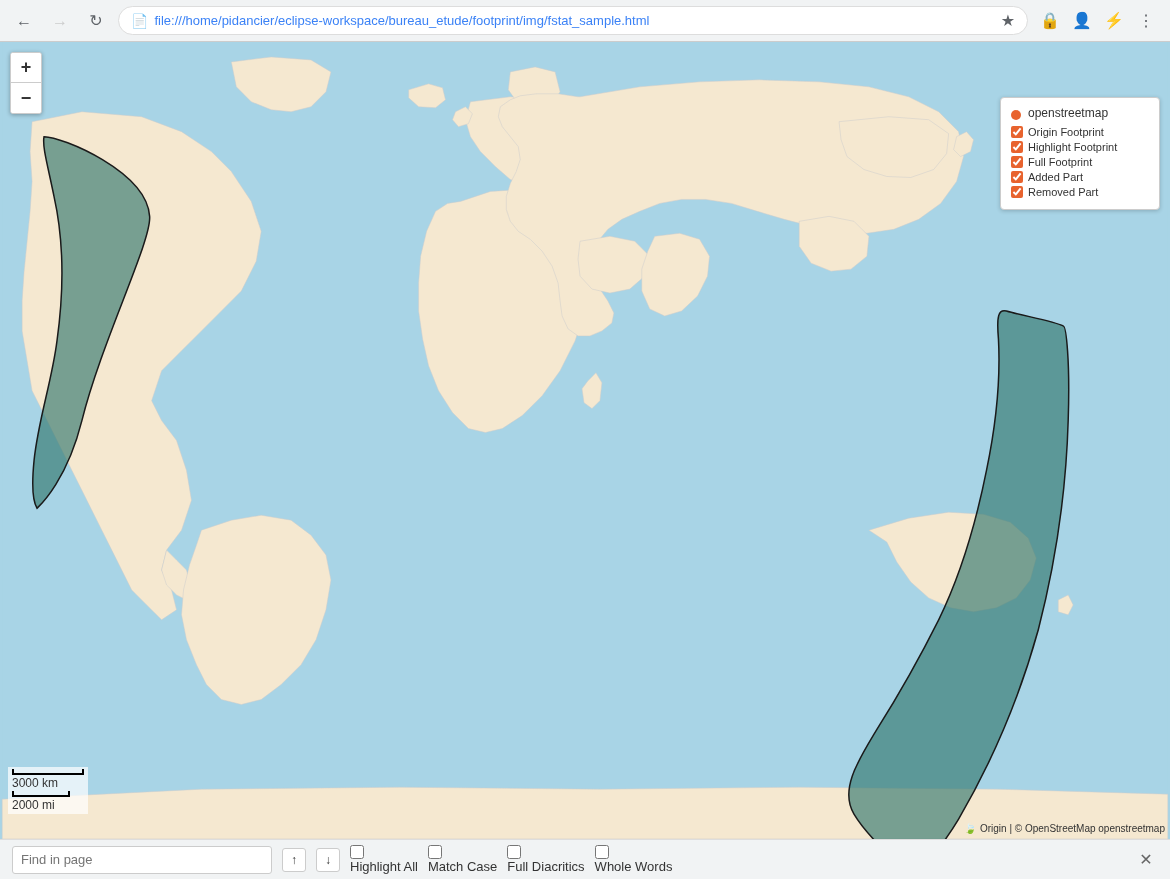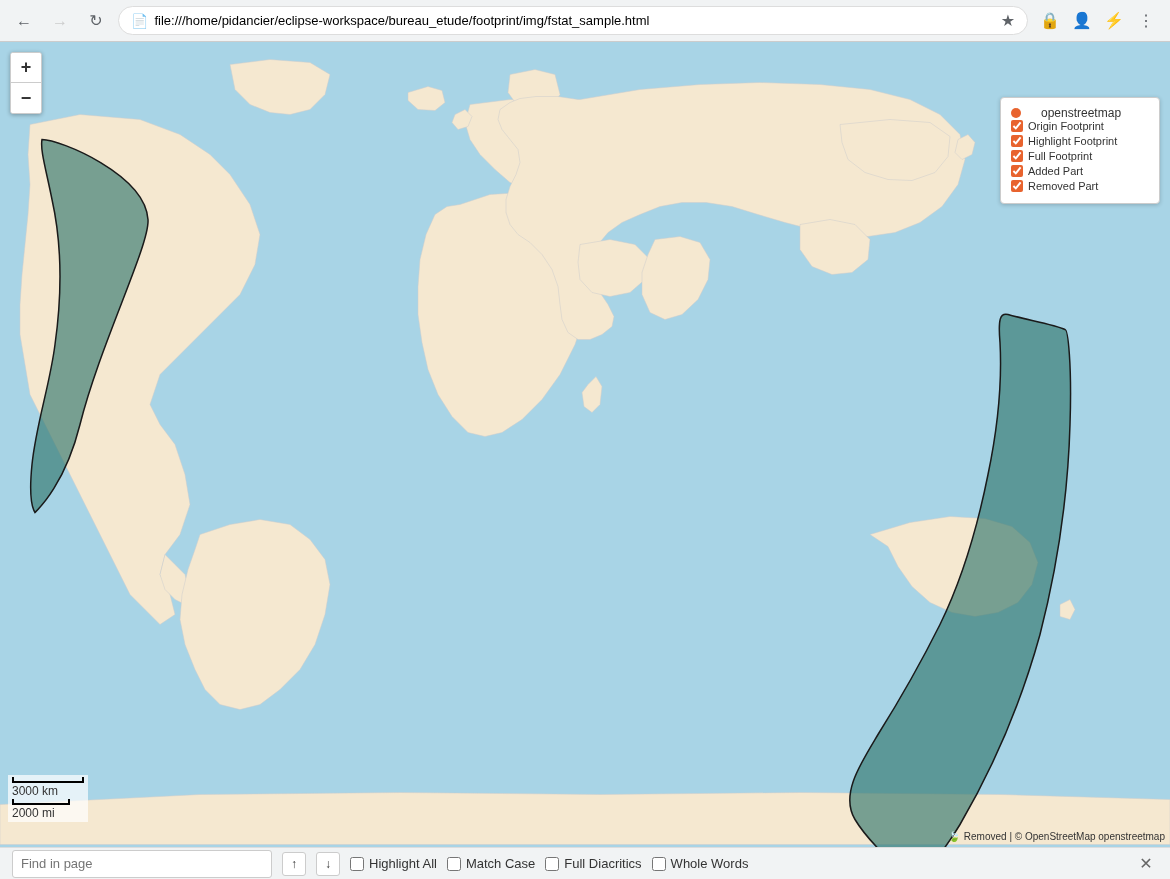--- a/index.html
+++ b/index.html
@@ -39,21 +39,21 @@
       padding: 4px 12px;
       gap: 6px;
     }
     .address-bar-icon { color: #5f6368; font-size: 14px; }
     .address-input {
       flex: 1;
       border: none;
       outline: none;
       font-size: 13px;
       background: transparent;
-      color: #000000;
+      color: #3b82f6;
     }
     .address-star { color: #5f6368; font-size: 16px; }
     .toolbar-icons {
       display: flex; align-items: center; gap: 4px;
     }
     .toolbar-icon-btn {
       width: 28px; height: 28px;
       border-radius: 50%;
       border: none;
       background: transparent;
@@ -111,23 +111,24 @@
       background: white;
       border: 1px solid #ccc;
       border-radius: 4px;
       padding: 8px 10px;
       box-shadow: 0 1px 4px rgba(0,0,0,0.2);
       min-width: 160px;
     }
     .legend-title {
       font-size: 12px;
       color: #333;
-      display: flex;
-      align-items: center;
-      gap: 20px;
+      margin-bottom: 6px;
+      display: flex;
+      align-items: flex-end;
+      gap: 7px;
     }
     .legend-dot {
       width: 10px; height: 10px;
       border-radius: 50%;
       background: #e8632e;
       display: inline-block;
       flex-shrink: 0;
     }
     .legend-item {
       display: flex;
@@ -172,21 +173,21 @@
 
     
     .find-bar {
       background: #f1f3f4;
       border-top: 1px solid #ddd;
       padding: 6px 12px;
       display: flex;
       align-items: center;
       gap: 10px;
       flex-shrink: 0;
-      height: 32px;
+      height: 40px;
     }
     .find-input {
       width: 260px;
       height: 28px;
       border: 1px solid #ccc;
       border-radius: 3px;
       padding: 0 8px;
       font-size: 13px;
       outline: none;
     }
@@ -195,26 +196,25 @@
       border: 1px solid #ccc;
       border-radius: 3px;
       background: white;
       cursor: pointer;
       display: flex; align-items: center; justify-content: center;
       font-size: 12px;
       color: #333;
     }
     .find-option {
       display: flex;
-      align-items: center;
-      gap: 5px;
       font-size: 13px;
       color: #333;
       cursor: pointer;
       white-space: nowrap;
+      flex-direction: column;
     }
     .find-checkbox {
       width: 14px; height: 14px;
     }
     .find-divider {
       flex: 1;
     }
     .find-close-btn {
       width: 24px; height: 24px;
       border: none;
@@ -366,21 +366,21 @@
   <div class="scale-bar">
     <div class="scale-line" style="width: 72px; height: 6px;"></div>
     <div>3000 km</div>
     <div class="scale-line" style="width: 58px; height: 6px; margin-top: 1px;"></div>
     <div>2000 mi</div>
   </div>
 
   
   <div class="attribution">
     <span class="leaflet-logo">🍃</span>
-    <span>Removed</span>
+    <span>Origin</span>
     <span> | </span>
     <span>© OpenStreetMap openstreetmap</span>
   </div>
 </div>
 
 <div class="find-bar">
   <input class="find-input" type="text" placeholder="Find in page" style="">
   <button class="find-nav-btn">↑</button>
   <button class="find-nav-btn">↓</button>
   <label class="find-option">

